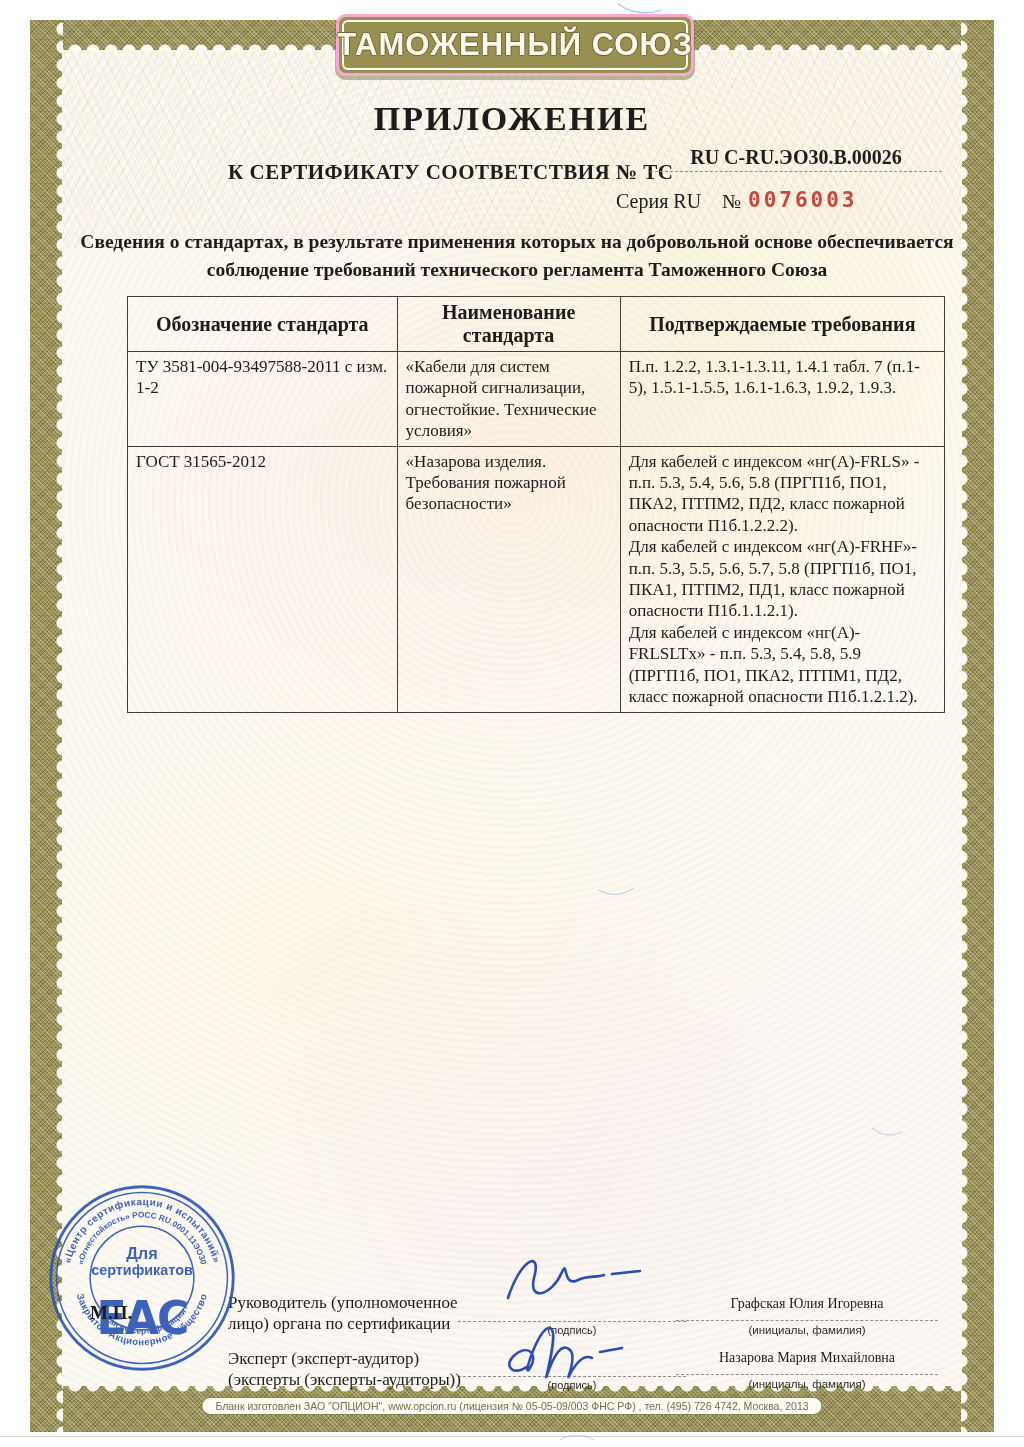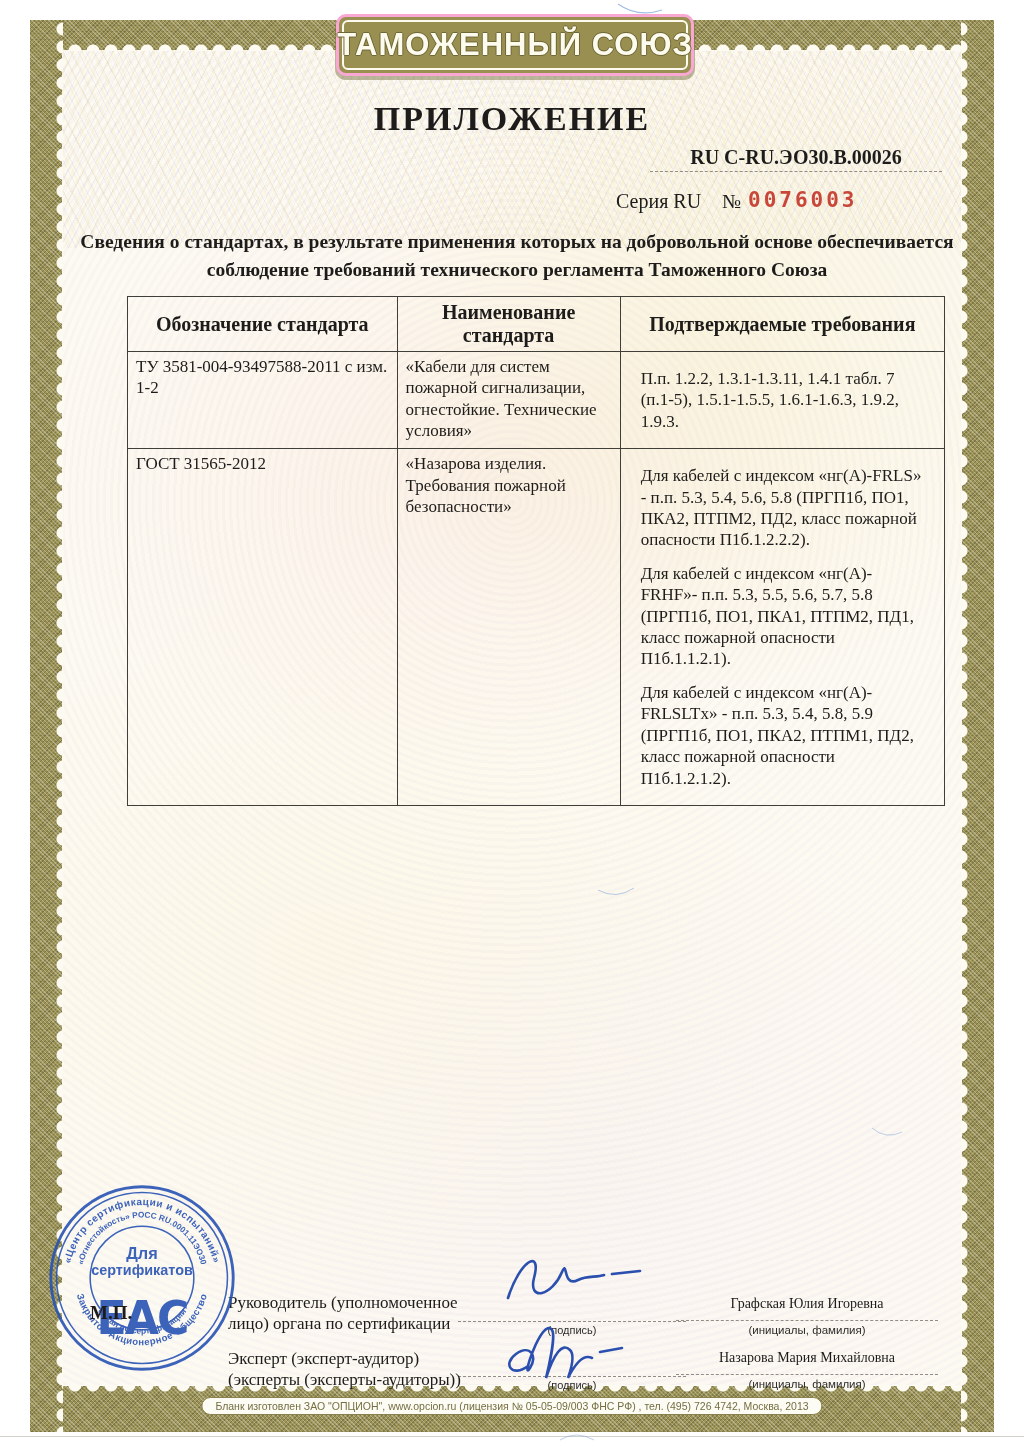--- a/index.html
+++ b/index.html
@@ -109,21 +109,21 @@
   table.standards th, table.standards td{
     border:1.6px solid #403e38;
     padding:4px 8px;vertical-align:top;text-align:left;
     background:transparent;
   }
   table.standards th{
     font-size:20px;font-weight:bold;text-align:center;vertical-align:middle;
     line-height:1.15;padding:4px 6px;
   }
   .colw1{width:33.0%;} .colw2{width:27.3%;} .colw3{width:39.7%;}
-  td p{margin:12px;}
+  td p{margin:0;}
   
   .stamp{position:absolute;left:46px;top:1182px;width:192px;height:192px;opacity:.9;z-index:6;}
   .mp-label{position:absolute;left:90px;top:1302px;font-size:19px;font-weight:bold;z-index:7;}
   
   .sig-role{position:absolute;font-size:17px;font-weight:normal;line-height:1.25;width:256px;z-index:4;}
   .role-1{left:228px;top:1292px;}
   .role-2{left:228px;top:1348px;}
   .sig-line{position:absolute;border-bottom:1.3px dashed #8f8d86;width:228px;left:458px;z-index:3;}
   .sig-line-1{top:1321px;} .sig-line-2{top:1376px;}
   .sig-caption{
@@ -171,20 +171,21 @@
     <path d="M598 890 q18 10 36 -2" stroke="#7ba2da" stroke-width="1" fill="none" opacity="0.55"></path>
     <path d="M872 1128 q14 12 30 4" stroke="#7ba2da" stroke-width="1" fill="none" opacity="0.5"></path>
     <path d="M560 1440 q16 -10 34 0" stroke="#7ba2da" stroke-width="1" fill="none" opacity="0.5"></path>
   </svg>
 
   <div class="banner">
     <span class="banner-text">ТАМОЖЕННЫЙ СОЮЗ</span>
   </div>
 
   <div class="doc-title">ПРИЛОЖЕНИЕ</div>
+  <div class="subtitle">К СЕРТИФИКАТУ СООТВЕТСТВИЯ  № ТС</div>
   <div class="cert-number">RU C-RU.ЭО30.В.00026</div>
   <div class="series-label">Серия RU</div>
   <div class="number-sign">№</div>
   <div class="series-number">0076003</div>
 
   <div class="intro">Сведения о стандартах, в результате применения которых на добровольной основе обеспечивается соблюдение требований технического регламента Таможенного Союза</div>
 
   <table class="standards">
     <colgroup>
         <col class="colw1">

